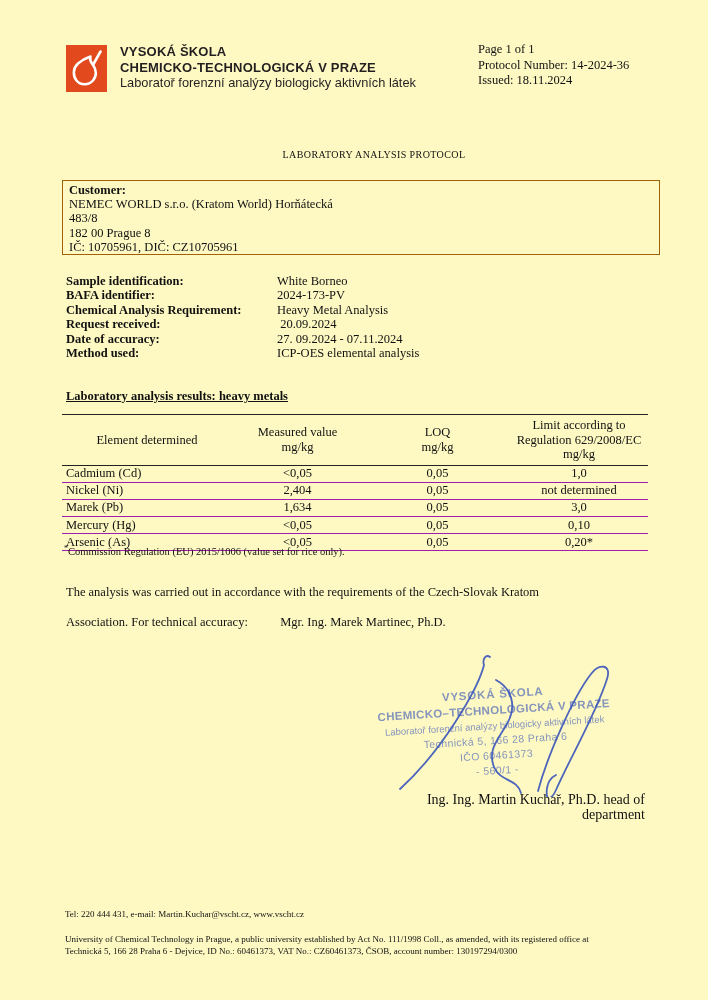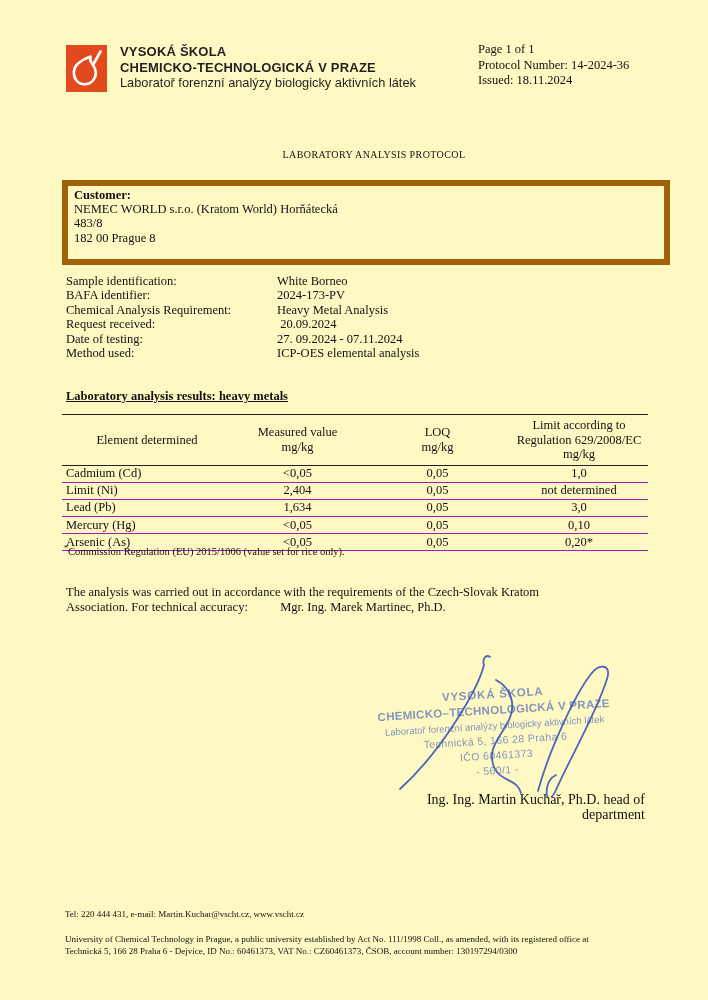--- a/index.html
+++ b/index.html
@@ -17,27 +17,27 @@
   .logo{position:absolute;top:1px;left:0;width:41px;height:47px;display:block;}
   .brand{position:absolute;left:54px;top:0;font-family:"Liberation Sans","DejaVu Sans",sans-serif;color:#231f20;line-height:15.5px;}
   .brand .b1,.brand .b2{font-weight:bold;font-size:13px;letter-spacing:.2px;}
   .brand .b3{font-size:12.8px;}
   .meta{position:absolute;left:412px;top:-2px;font-size:12.5px;line-height:15.5px;color:#111;}
   
   .doc-title{position:absolute;top:149px;left:0;width:100%;text-align:center;font-size:10px;letter-spacing:.4px;margin-left:20px;}
   
   .customer-box{
     position:absolute;left:62px;top:180px;width:584px;height:71px;
-    border:6px solid #a16207;padding:2px 6px 0 6px;font-size:12.5px;line-height:14.2px;
+    border:1px solid #a16207;padding:2px 6px 0 6px;font-size:12.5px;line-height:14.2px;
   }
   .customer-box .lbl{font-weight:bold;}
   
   .info{position:absolute;left:66px;top:274px;width:560px;font-size:12.5px;line-height:14.4px;}
   .info-row{display:flex;}
-  .info-row .k{font-weight:normal;width:211px;flex:none;}
+  .info-row .k{font-weight:bold;width:211px;flex:none;}
   .info-row .v{white-space:pre;}
   
   .results-heading{position:absolute;left:66px;top:389px;font-size:12.5px;font-weight:bold;text-decoration:underline;}
   table.results{
     position:absolute;left:62px;top:414px;width:586px;
     border-collapse:collapse;font-size:12.5px;table-layout:fixed;
   }
   table.results col.c1{width:168px;}
   table.results col.c2{width:135px;}
   table.results col.c3{width:145px;}
@@ -50,21 +50,21 @@
   table.results th.first{text-align:center;padding-left:4px;}
   table.results td{
     text-align:center;border-bottom:1px solid #a21caf;
     padding:1px 2px;line-height:13.2px;height:14.2px;margin-top:20px;
   }
   table.results td.first{text-align:left;padding-left:4px;}
   .footnote{position:absolute;left:64px;top:546px;font-size:10.5px;}
   .footnote sup{font-size:8px;vertical-align:super;line-height:0;}
   
   .statement{position:absolute;left:66px;top:585px;width:580px;font-size:12.5px;}
-  .statement .l2{}
+  .statement .l2{margin-top:15px;}
   .statement .l2 .lead{display:inline-block;width:211px;}
   
   .stampzone{position:absolute;left:340px;top:652px;width:310px;height:145px;}
   .stamp{
     position:absolute;left:0;top:34px;width:310px;
     transform:rotate(-3.5deg);
     font-family:"Liberation Sans","DejaVu Sans",sans-serif;
     color:#7b8cbb;text-align:center;opacity:.92;
   }
   .stamp .s1{font-size:11.5px;font-weight:bold;letter-spacing:.8px;line-height:16px;}
@@ -100,41 +100,42 @@
     </div>
   </div>
 
   <div class="doc-title">LABORATORY ANALYSIS PROTOCOL</div>
 
   <div class="customer-box">
     <div class="lbl">Customer:</div>
     <div>NEMEC WORLD s.r.o. (Kratom World) Horňátecká</div>
     <div>483/8</div>
     <div>182 00 Prague 8</div>
+    <div>IČ: 10705961, DIČ: CZ10705961</div>
   </div>
 
   <div class="info">
     <div class="info-row">
       <span class="k">Sample identification:</span>
       <span class="v">White Borneo</span>
     </div>
     <div class="info-row">
       <span class="k">BAFA identifier:</span>
       <span class="v">2024-173-PV</span>
     </div>
     <div class="info-row">
       <span class="k">Chemical Analysis Requirement:</span>
       <span class="v">Heavy Metal Analysis</span>
     </div>
     <div class="info-row">
       <span class="k">Request received:</span>
       <span class="v"> 20.09.2024</span>
     </div>
     <div class="info-row">
-      <span class="k">Date of testing:</span>
+      <span class="k">Date of accuracy:</span>
       <span class="v">27. 09.2024 - 07.11.2024</span>
     </div>
     <div class="info-row">
       <span class="k">Method used:</span>
       <span class="v">ICP-OES elemental analysis</span>
     </div>
   </div>
 
   <div class="results-heading">Laboratory analysis results: heavy metals</div>
 
@@ -164,27 +165,27 @@
       </tr>
     </thead>
     <tbody>
       <tr>
         <td class="first">Cadmium (Cd)</td>
         <td>&lt;0,05</td>
         <td>0,05</td>
         <td>1,0</td>
       </tr>
       <tr>
-        <td class="first">Limit (Ni)</td>
+        <td class="first">Nickel (Ni)</td>
         <td>2,404</td>
         <td>0,05</td>
         <td>not determined</td>
       </tr>
       <tr>
-        <td class="first">Lead (Pb)</td>
+        <td class="first">Marek (Pb)</td>
         <td>1,634</td>
         <td>0,05</td>
         <td>3,0</td>
       </tr>
       <tr>
         <td class="first">Mercury (Hg)</td>
         <td>&lt;0,05</td>
         <td>0,05</td>
         <td>0,10</td>
       </tr>

